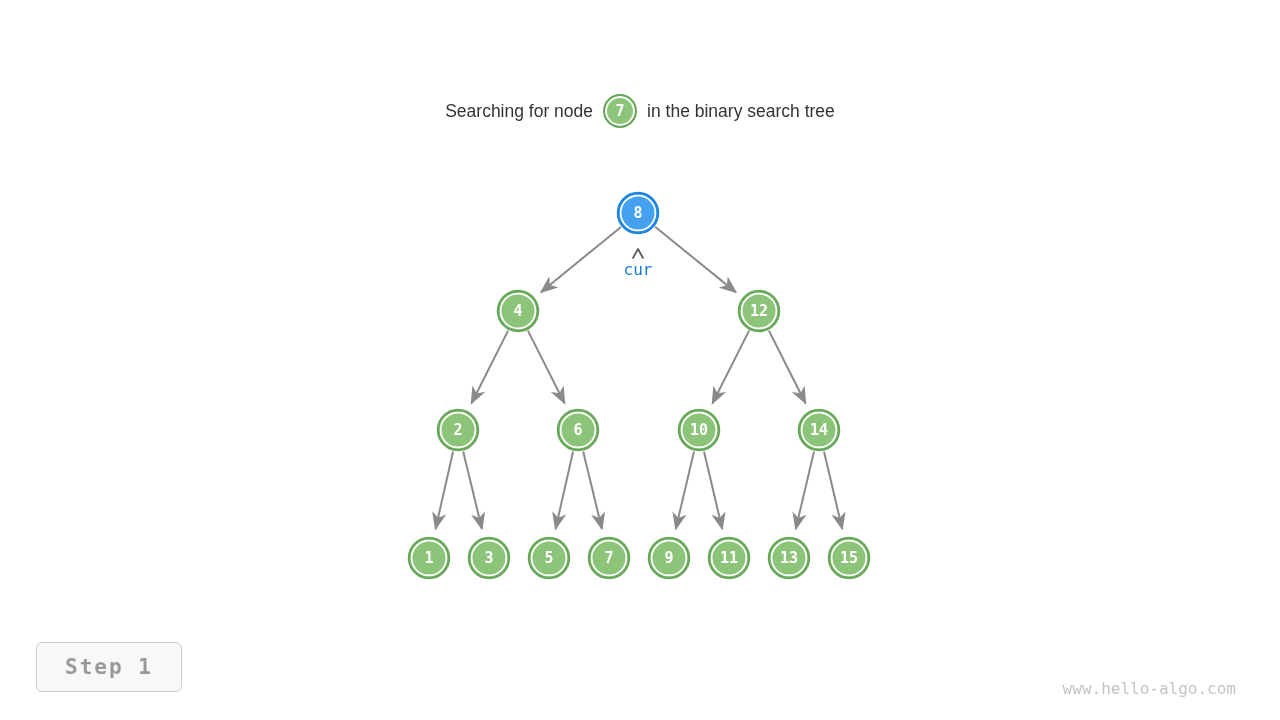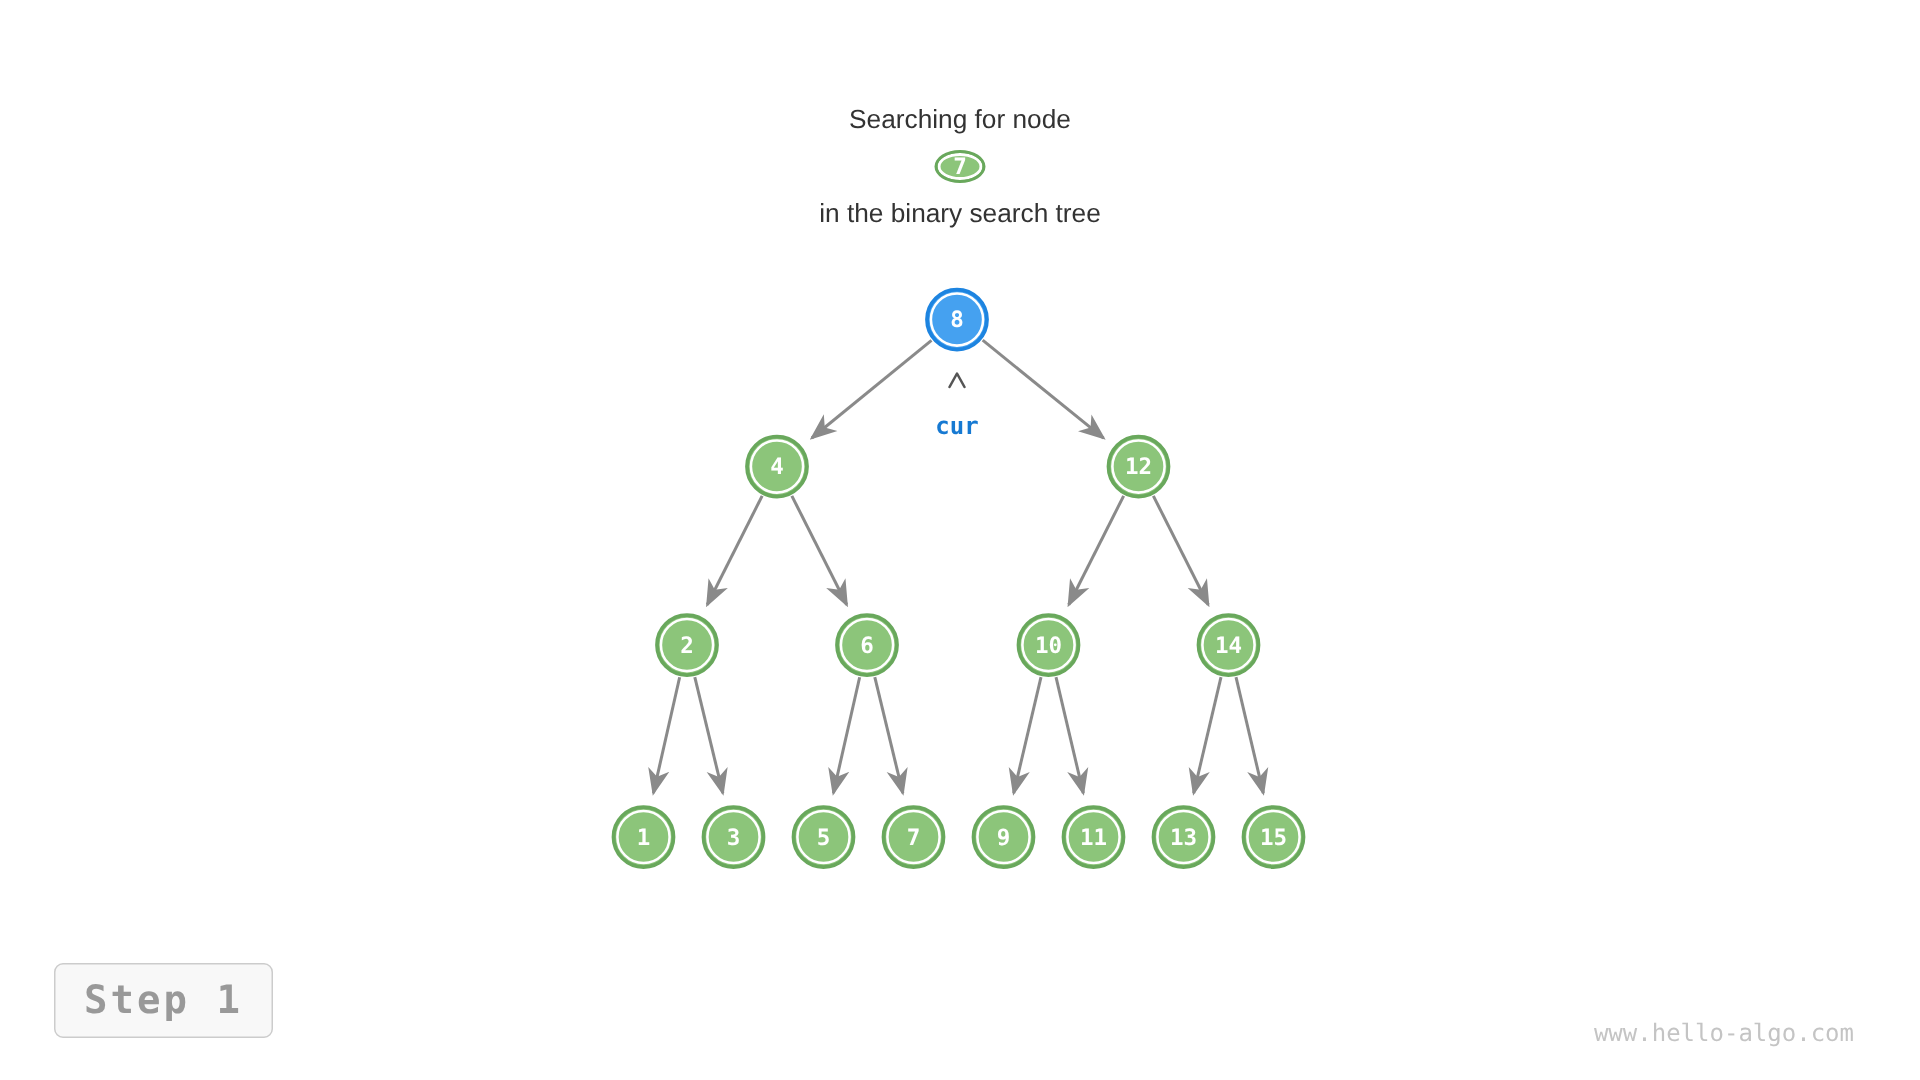--- a/index.html
+++ b/index.html
@@ -18,21 +18,20 @@
     top: 88px;
     left: 0;
     right: 0;
     height: 46px;
     display: flex;
     align-items: center;
     justify-content: center;
     gap: 10px;
     font-size: 17.5px;
     color: var(--title-text, #333);
-    flex-direction: column;
   }
   .title-node-circle {
     width: 30px;
     height: 30px;
     border-radius: 50%;
     background: var(--node-fill, #8cc57a);
     border: 2px solid var(--node-stroke, #69a85c);
     box-shadow: inset 0 0 0 2px #ffffff;
     display: flex;
     align-items: center;
@@ -49,45 +48,45 @@
     font-family: "DejaVu Sans Mono", monospace;
     font-weight: bold;
     font-size: 15px;
     fill: #ffffff;
   }
 
   
   .cur-label {
     position: absolute;
     left: 601px;
-    top: 274px;
+    top: 260px;
     width: 74px;
     text-align: center;
     font-family: "DejaVu Sans Mono", monospace;
-    font-weight: bold;
+    font-weight: normal;
     font-size: 16px;
     color: var(--pointer-label, #1679d2);
   }
 
   
   .step-badge {
     position: absolute;
     left: 36px;
     top: 642px;
     width: 144px;
     height: 48px;
     background: #f8f8f8;
     border: 1px solid #cccccc;
     border-radius: 6px;
     display: flex;
     align-items: center;
     justify-content: center;
     font-family: "DejaVu Sans Mono", monospace;
     font-weight: bold;
-    font-size: 26px;
+    font-size: 21px;
     letter-spacing: 2px;
     color: var(--step-text, #999);
   }
 
   
   .watermark {
     position: absolute;
     right: 44px;
     bottom: 22px;
     font-family: "DejaVu Sans Mono", monospace;

